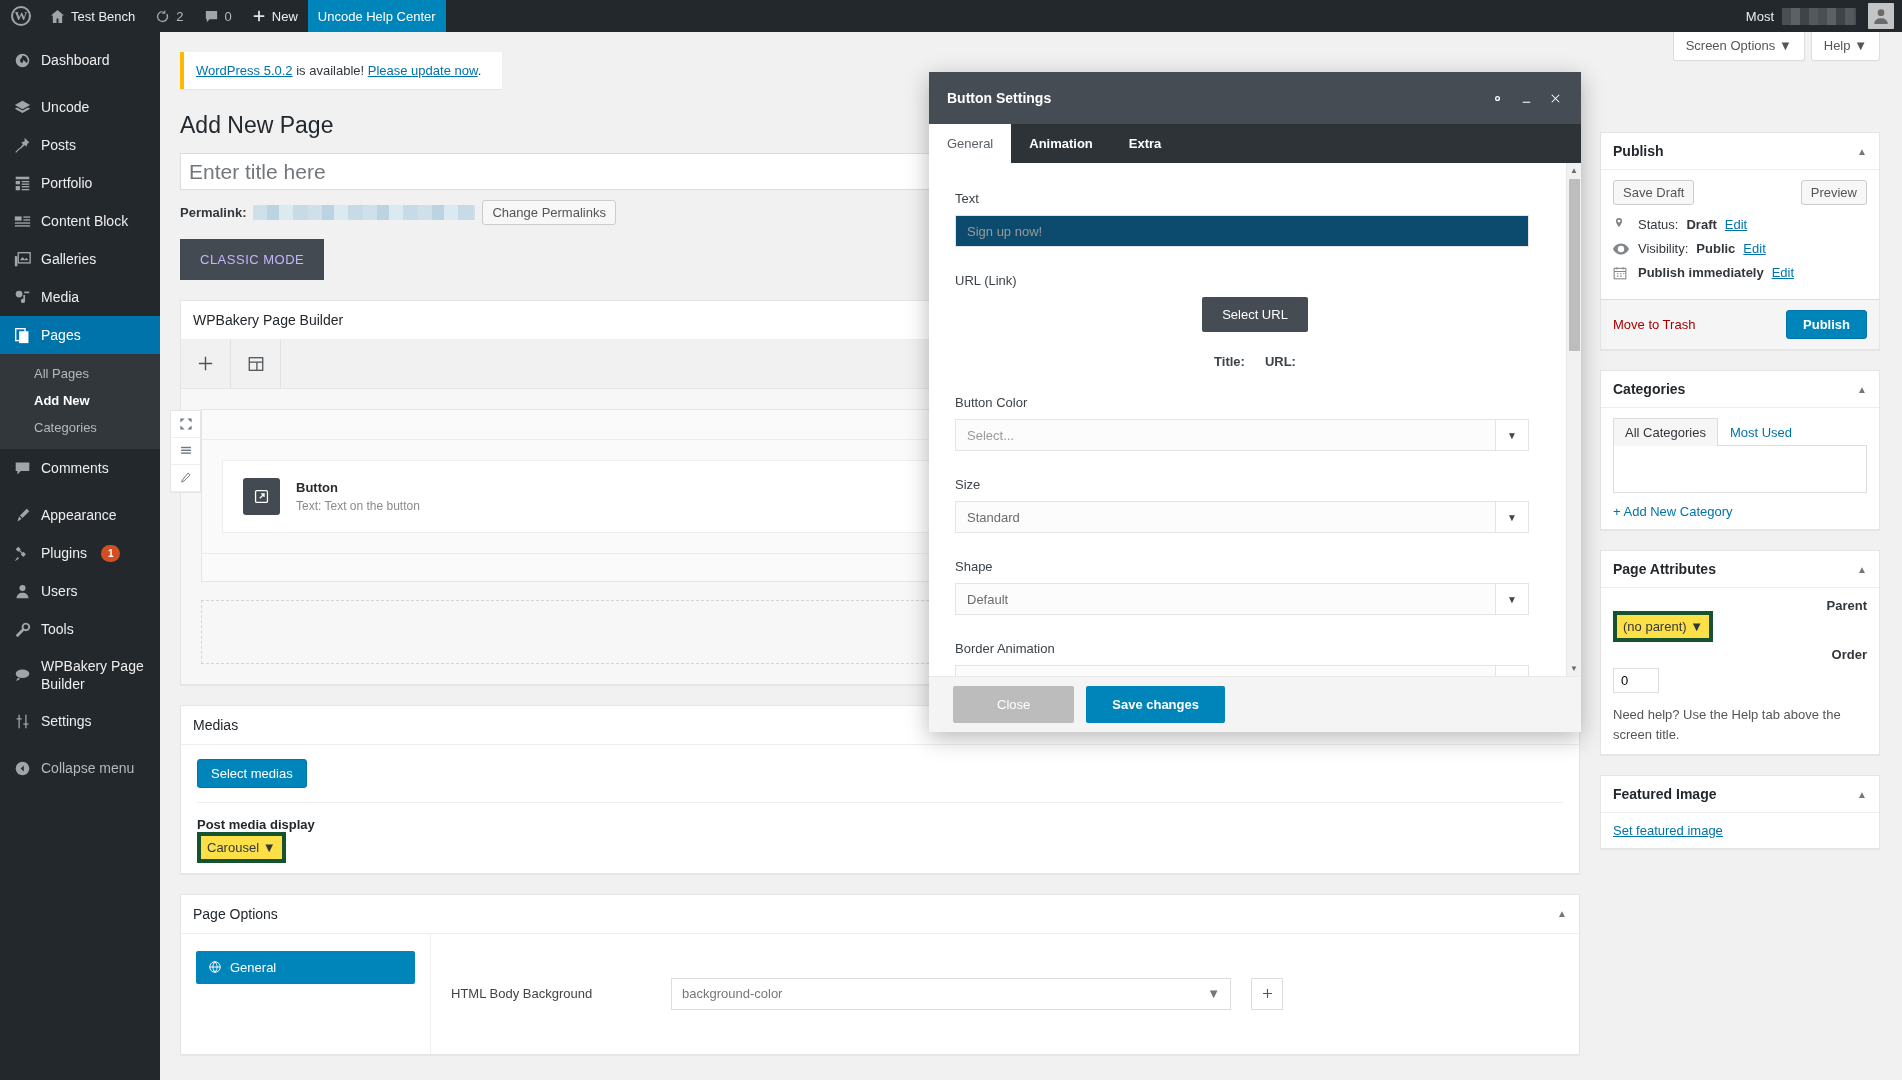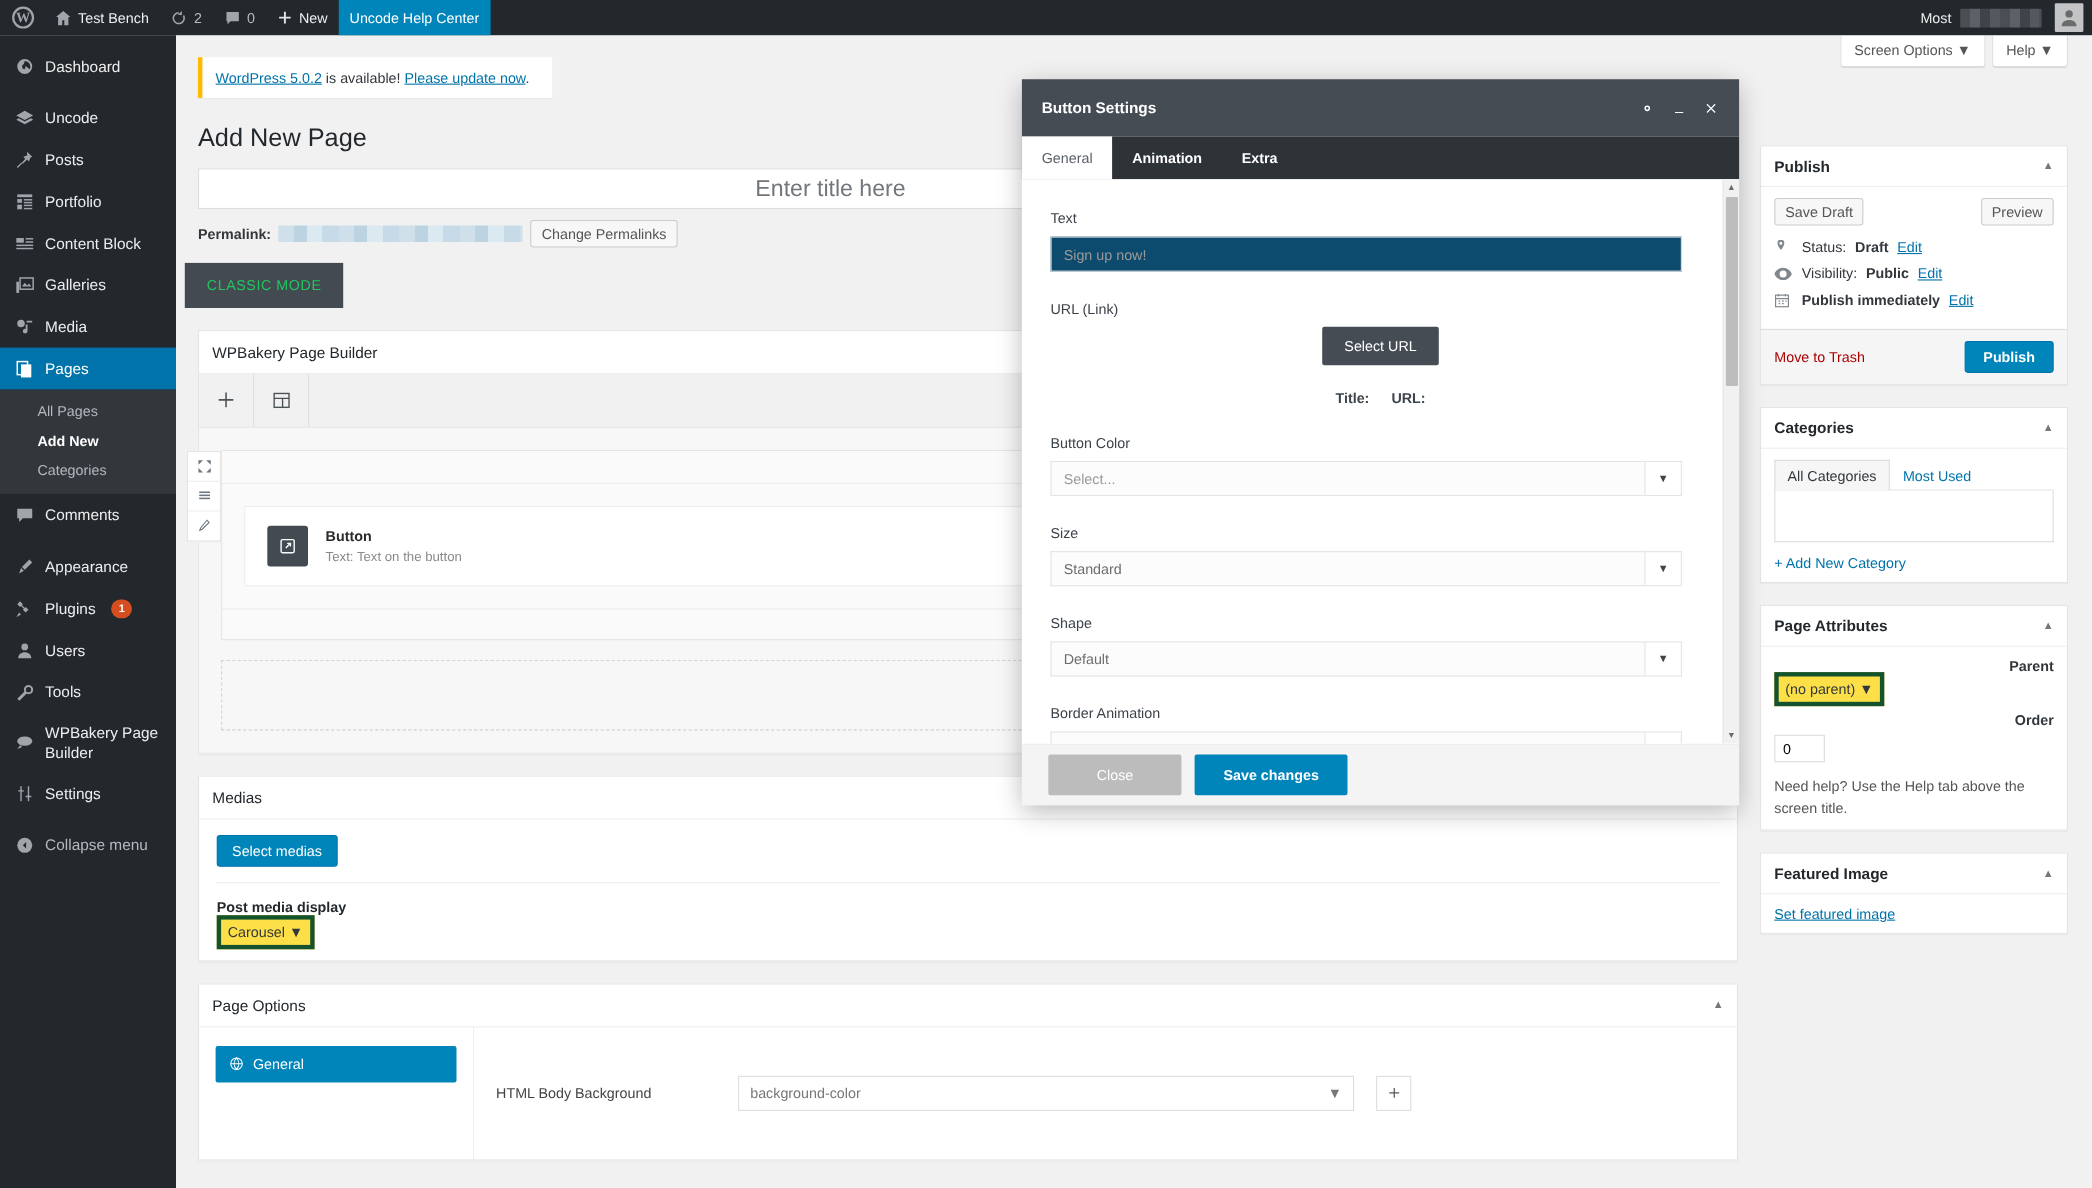--- a/index.html
+++ b/index.html
@@ -110,38 +110,37 @@
   .notice a { color: #0073aa; }
   h1.page-title {
     font-size: 23px; font-weight: 400; color: #23282d;
     margin: 22px 0 12px 20px; padding: 0; line-height: 1.3;
   }
   .title-input {
     margin-left: 20px; width: 1150px; height: 37px;
     background: #fff; border: 1px solid #ddd;
     font-size: 21px; color: #72777c; padding: 3px 8px; line-height: 30px;
     font-family: "Liberation Sans", sans-serif;
-    text-align: center;
   }
   .permalink-row {
     margin: 10px 0 0 20px; display: flex; align-items: center; gap: 7px;
     font-size: 13px;
   }
   .permalink-row b { font-weight: bold; }
   .perm-redact {
     display: inline-block; height: 15px; width: 222px;
     background: repeating-linear-gradient(90deg,#cfe0ea 0 14px,#bcd4e2 14px 26px,#dbe9f1 26px 40px,#c6dbe7 40px 55px);
     border-radius: 1px;
   }
   .btn-sm {
     background: #f7f7f7; border: 1px solid #ccc; color: #555;
     border-radius: 3px; padding: 4px 9px; font-size: 13px; cursor: pointer;
   }
   .classic-mode-btn {
-    margin: 14px 0 0 8px; background: #434a52; color: #22c55e;
+    margin: 14px 0 0 20px; background: #434a52; color: #c4b5fd;
     border: none; padding: 13px 20px; font-size: 13px;
     letter-spacing: .5px; cursor: pointer; display: inline-block;
   }
   .panel {
     background: #fff; border: 1px solid #e5e5e5;
     margin: 20px 0 0 20px; width: 1400px;
     box-shadow: 0 1px 1px rgba(0,0,0,.04);
   }
   .panel-head {
     padding: 11px 12px; font-size: 14px; color: #23282d;

